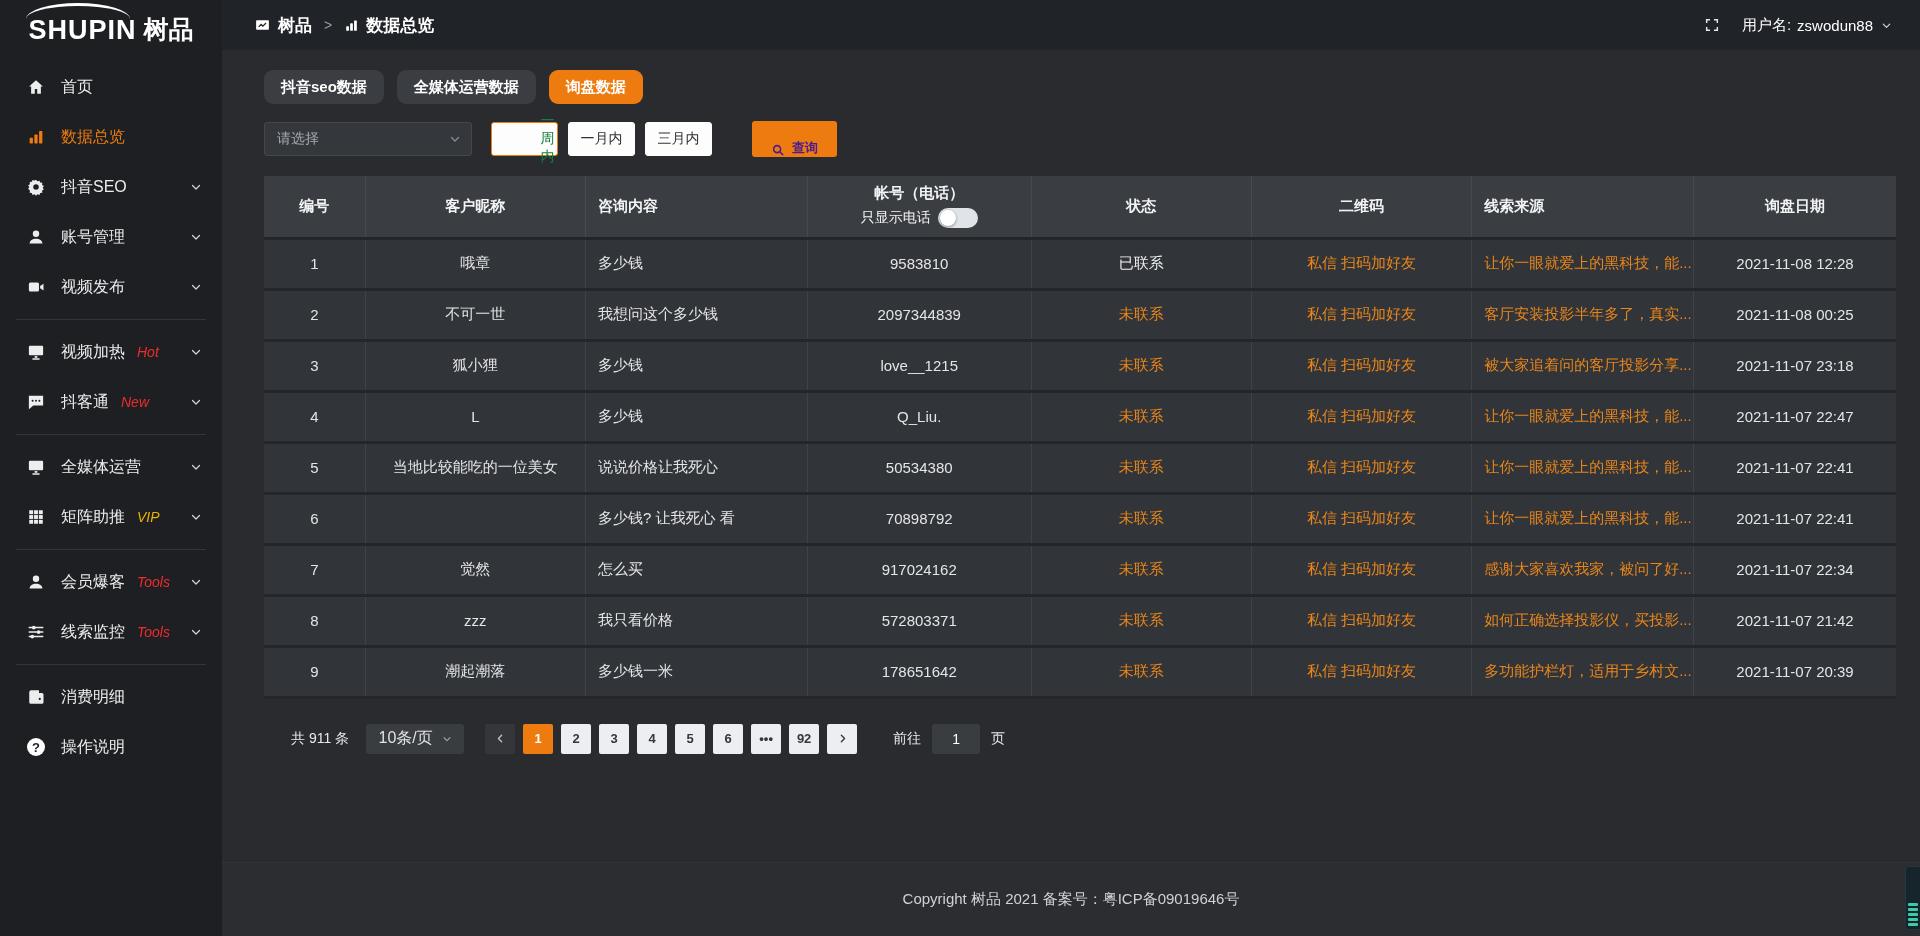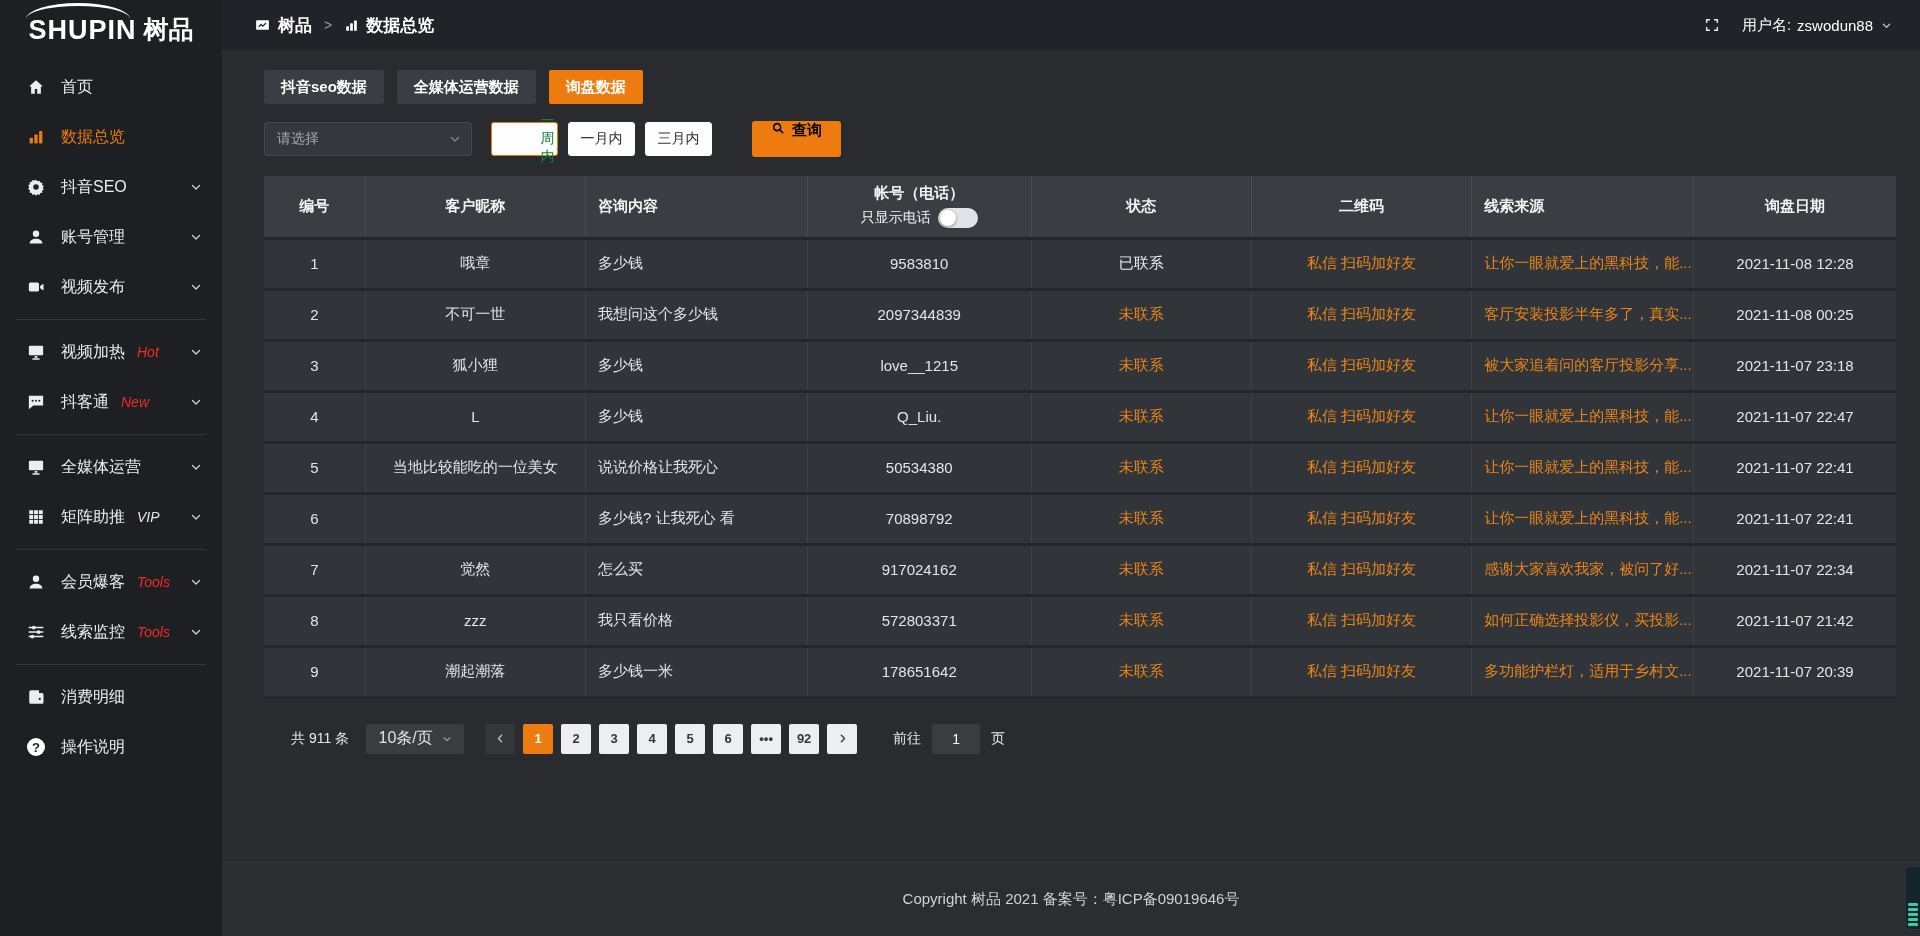--- a/index.html
+++ b/index.html
@@ -14,54 +14,54 @@
     border-top:3px solid #fff; border-radius:50% 50% 0 0 / 100% 100% 0 0; }
   .logo-en { font-size:27px; font-weight:900; letter-spacing:1px; color:#fff; }
   .logo-cn { font-size:25px; font-weight:800; color:#fff; }
   .nav { padding-top:8px; }
   .nav-item { height:50px; display:flex; align-items:center; padding:0 20px 0 26px; font-size:16px; cursor:pointer; color:#eceded; }
   .nav-item.active { color:#ED7B0F; }
   .nav-icon { width:20px; height:20px; display:flex; align-items:center; justify-content:center; margin-right:15px; flex-shrink:0; }
   .nav-icon svg { display:block; }
   .nav-badge { margin-left:12px; font-size:14px; font-weight:normal; font-style:italic; }
   .badge-red { color:#F02B2B; }
-  .badge-yellow { color:#e5e5e5; }
+  .badge-yellow { color:#eab308; }
   .nav-chevron { margin-left:auto; color:#d4d5d7; display:flex; }
   .nav-divider { height:1px; background:#33353a; margin:7px 16px; }
   .qmark { width:18px; height:18px; border-radius:50%; background:#fff; color:#1d1f22;
     font-size:13px; font-weight:bold; display:flex; align-items:center; justify-content:center; }
 
   
   .main { flex:1; min-width:0; display:flex; flex-direction:column; background:#292b2f; }
   .topbar { height:50px; flex-shrink:0; background:#202328; display:flex; align-items:center; padding:0 28px 0 32px; color:#fff; }
   .crumb { display:flex; align-items:center; gap:7px; font-size:17px; font-weight:600; }
   .crumb-icon { display:flex; color:#fff; }
   .crumb-sep { color:#9a9da1; font-size:14px; font-weight:400; margin:0 5px; }
   .topbar-right { margin-left:auto; display:flex; align-items:center; gap:22px; font-size:15px; }
   .fs-btn { display:flex; color:#e6e7e9; cursor:pointer; }
   .user-menu { display:flex; align-items:center; gap:6px; cursor:pointer; }
   .user-menu .nav-chevron { margin-left:2px; }
 
   
   .content { flex:1; padding:20px 24px 0 42px; }
   .tabs { display:flex; gap:13px; }
   .tab { height:34px; padding:0 17px; display:flex; align-items:center; background:#3a3d42; color:#fff;
-    font-size:15px; font-weight:600; border-radius:2px; cursor:pointer; border:none; }
+    font-size:15px; font-weight:600; border-radius:9px; cursor:pointer; border:none; }
   .tab.active { background:#ED7B0F; }
 
   .filters { margin-top:17px; display:flex; align-items:center; }
   .select { width:208px; height:34px; background:#34373c; border:1px solid #44474c; border-radius:3px;
     display:flex; align-items:center; padding:0 10px 0 12px; color:#a5a8ac; font-size:14px; cursor:pointer; }
   .select .sel-chev { margin-left:auto; color:#8b8e92; display:flex; }
   .ranges { display:flex; gap:10px; margin-left:19px; }
   .range { width:67px; height:34px; background:#fdfdfd; color:#303133; display:flex; align-items:center;
     justify-content:center; font-size:14px; border:1px solid #fdfdfd; border-radius:3px; cursor:pointer; }
   .range.active { color:#15803d; border-color:#ED7B0F;padding-left:46px; }
-  .search-btn { margin-left:40px; height:36px; padding:0 19px; background:#ED7B0F; color:#000000; border:none;
-    border-radius:3px; display:flex; align-items:flex-start; gap:7px; font-size:15px; font-weight:600; cursor:pointer; }
+  .search-btn { margin-left:40px; height:36px; padding:0 19px; background:#ED7B0F; color:#4c1d95; border:none;
+    border-radius:3px; display:flex; align-items:flex-end; gap:7px; font-size:13px; font-weight:600; cursor:pointer; }
   .search-btn svg { display:block; }
 
   
   .table-wrap { margin-top:19px; }
   table { width:100%; border-collapse:collapse; table-layout:fixed; }
   th { background:#3a3d42; color:#f2f3f4; font-weight:600; font-size:15px; height:62px;
     border-right:1px solid #474a4f; border-bottom:3px solid #242629; text-align:center; padding:0 8px; }
   th:last-child { border-right:none; }
   td { background:#313439; color:#e4e5e7; font-size:15px; height:51px; text-align:center;
     border-right:1px solid #3f4247; border-bottom:3px solid #242629; padding:0 10px;

